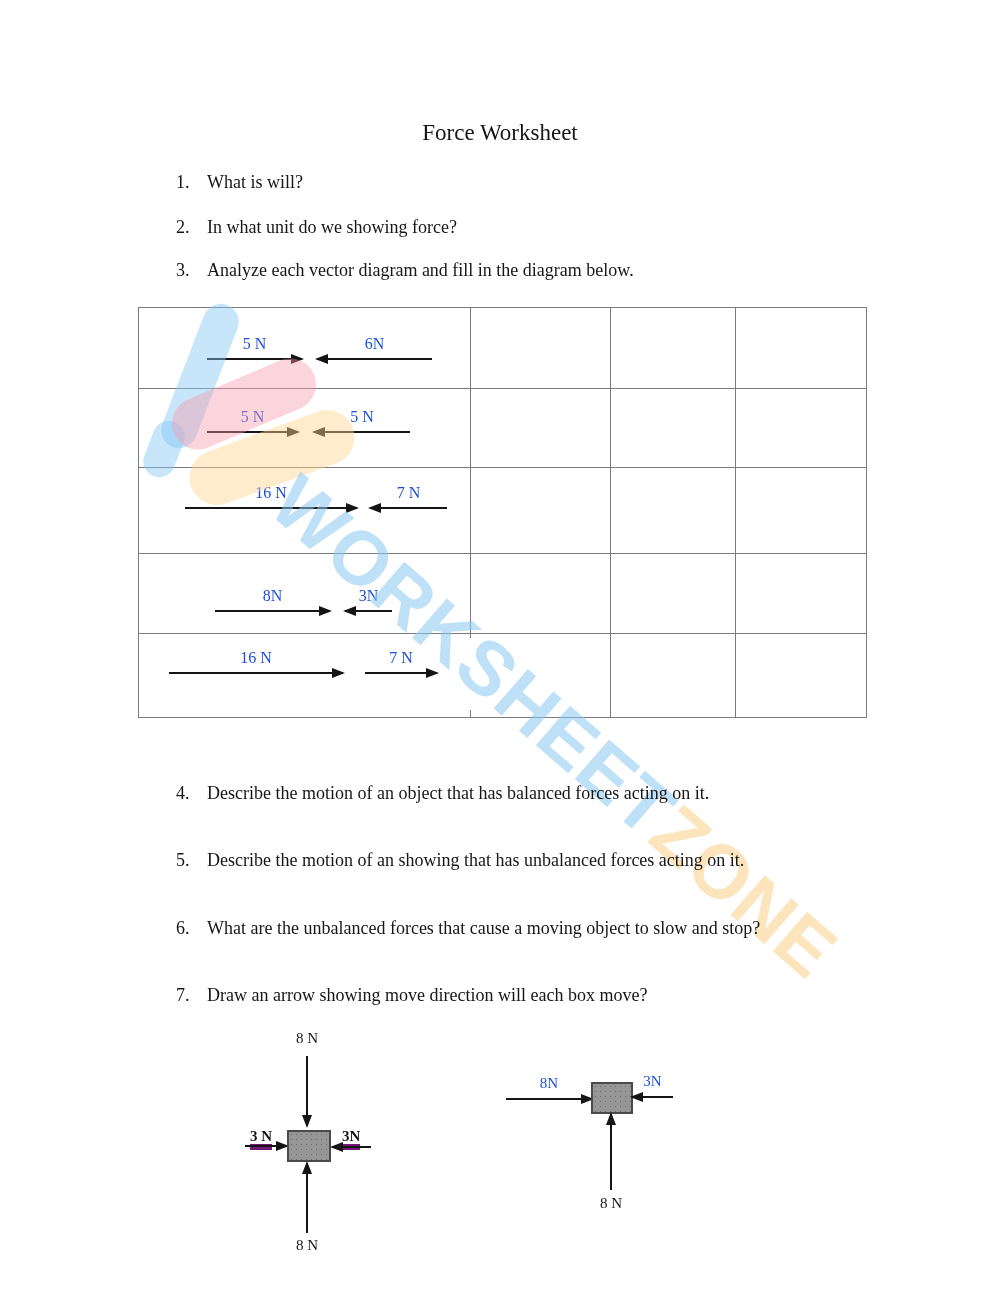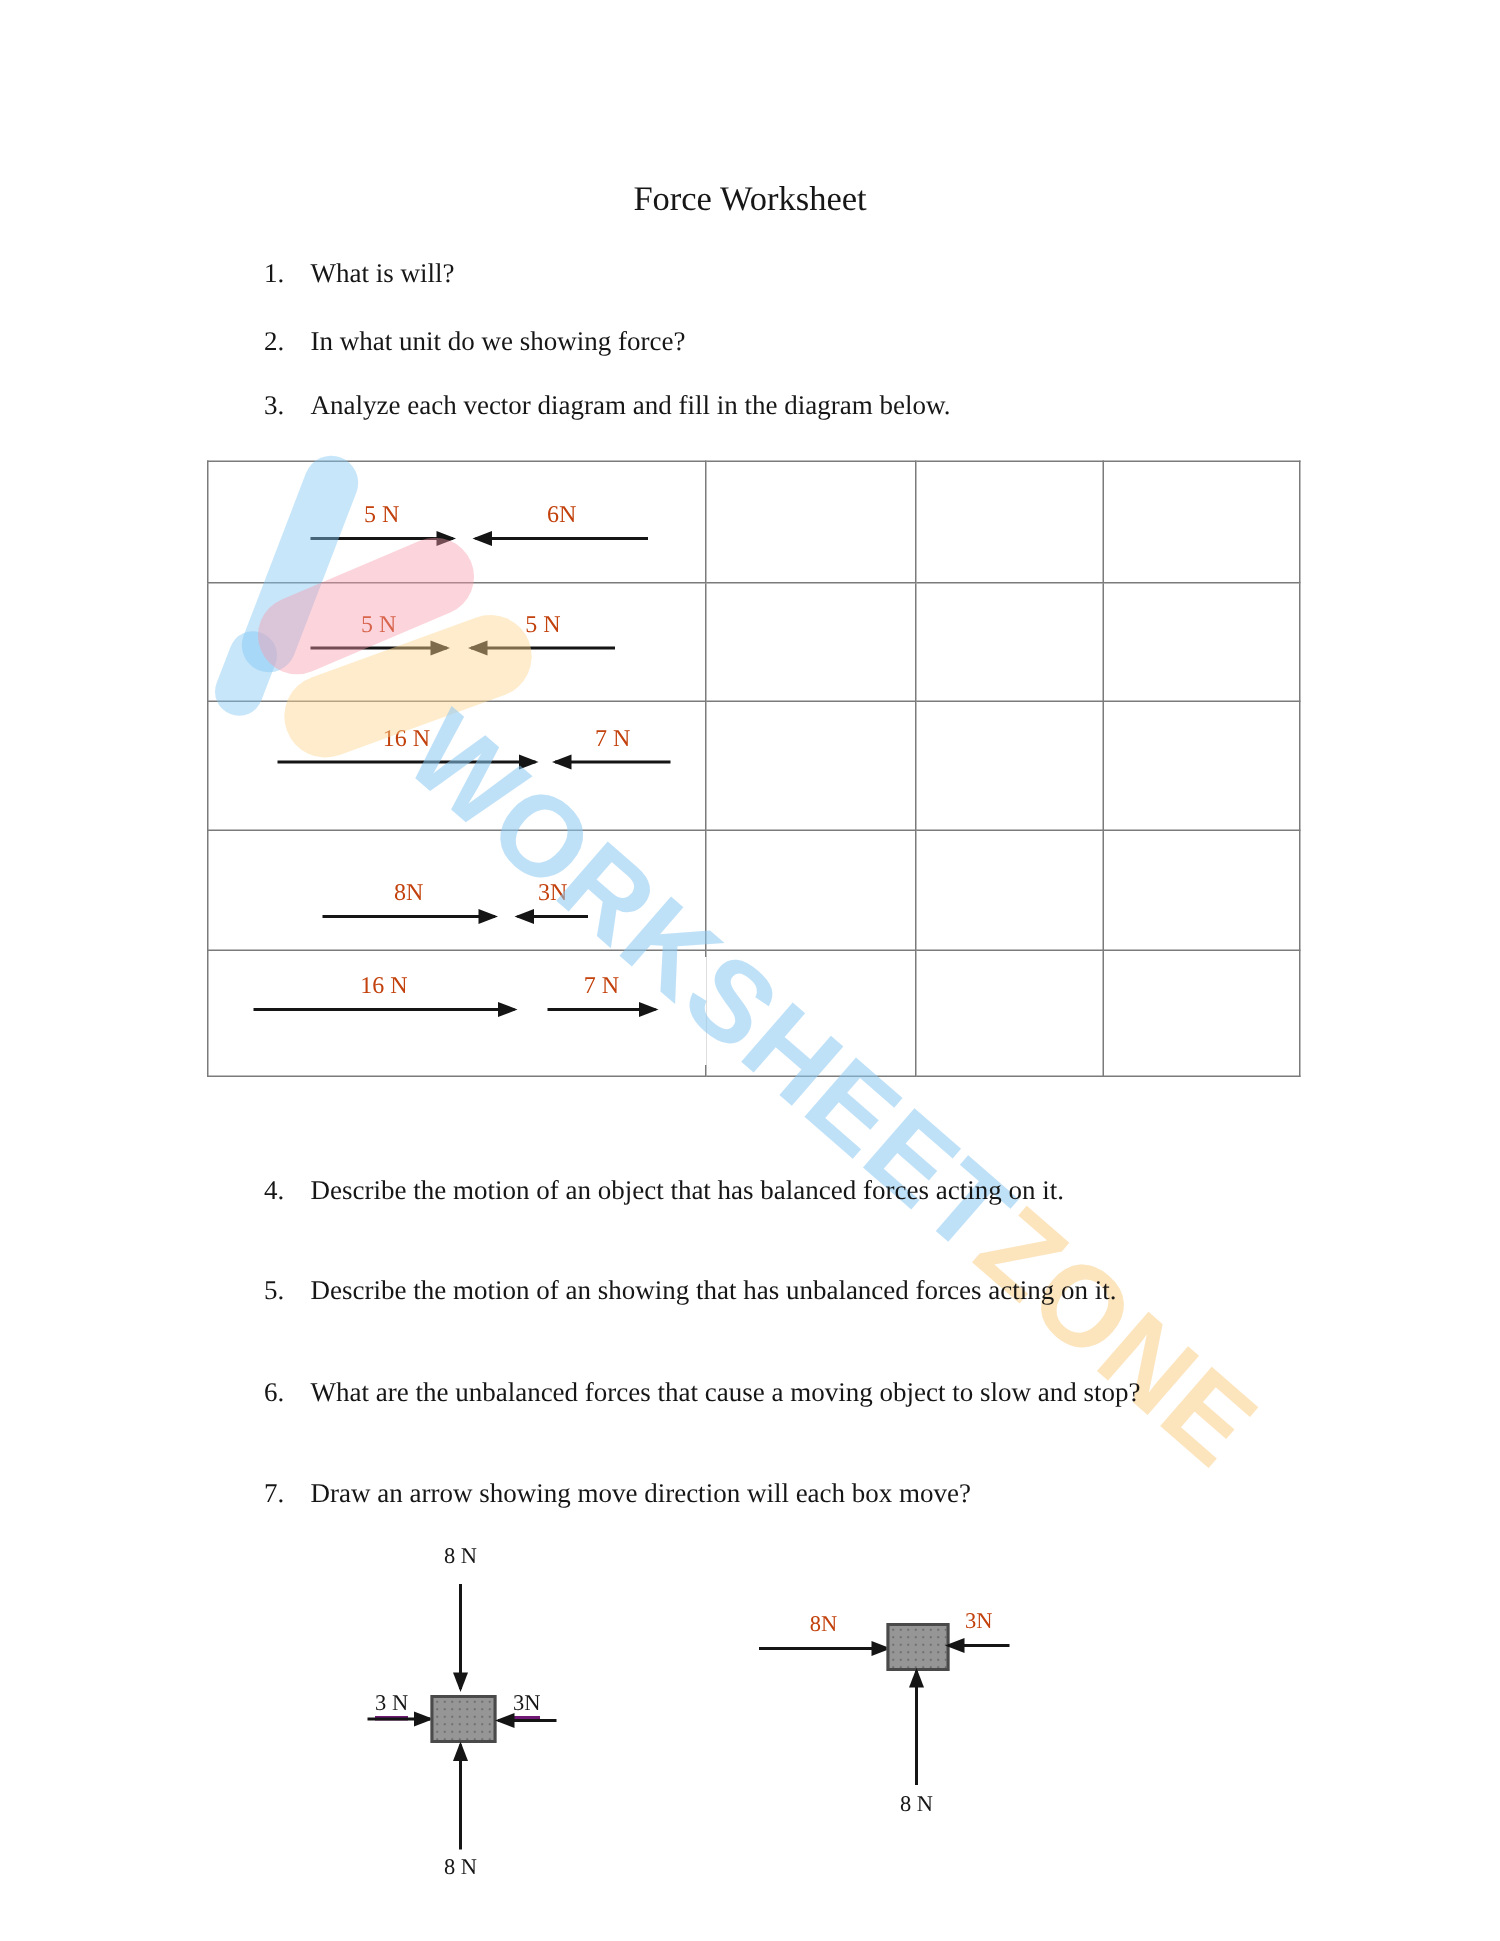--- a/index.html
+++ b/index.html
@@ -30,40 +30,40 @@
   
   table.ftable{position:absolute;left:138px;top:307px;border-collapse:collapse;
     table-layout:fixed;z-index:0;}
   .ftable th,.ftable td{border:1px solid #7b7b7b;padding:0;}
   .ftable th{font-weight:normal;font-size:17px;text-align:center;vertical-align:top;
     padding-top:3px;white-space:pre-line;line-height:20px;}
   .vwrap{position:relative;width:100%;}
   .vbg{position:absolute;background:#ffffff;z-index:2;}
   
   .ar{position:absolute;z-index:3;}
-  .ar-label{font-size:16px;line-height:17px;text-align:center;margin-bottom:2px;color:#c2410c;}
+  .ar-label{font-size:16px;line-height:17px;text-align:center;margin-bottom:2px;color:#1d4ed8;}
   .ar-line{position:relative;height:10px;}
   .sh{position:absolute;left:1px;right:1px;top:4px;height:2px;background:#151515;}
   .hd{position:absolute;width:0;height:0;top:0;border-top:5px solid transparent;border-bottom:5px solid transparent;}
   .hd-r{right:-1px;border-left:13px solid #151515;}
   .hd-l{left:-1px;border-right:13px solid #151515;}
   
   .hline{position:absolute;height:10px;z-index:3;}
   
   .var{position:absolute;width:10px;z-index:3;}
   .vsh{position:absolute;top:1px;bottom:1px;left:4px;width:2px;background:#151515;}
   .hd-d{position:absolute;bottom:-1px;left:0;width:0;height:0;border-left:5px solid transparent;border-right:5px solid transparent;border-top:13px solid #151515;}
   .hd-u{position:absolute;top:-1px;left:0;width:0;height:0;border-left:5px solid transparent;border-right:5px solid transparent;border-bottom:13px solid #151515;}
   
   .boxfig{position:absolute;z-index:2;font-size:15px;}
   .fbox{position:absolute;background:#969696;border:2px solid #4a4a4a;
     background-image:radial-gradient(circle,#6e6e6e 0.8px,transparent 1px);
     background-size:5px 5px;z-index:3;}
   .flabel{position:absolute;text-align:center;line-height:16px;z-index:3;}
-  .flabel.u{border-bottom:3px solid #701a75;text-align:right;}
+  .flabel.u{border-bottom:6px solid #701a75;text-align:right;font-weight:bold;}
 </style>
 </head>
 <body>
 
 <div class="wm-layer">
   <div class="stroke stroke-blue1"></div>
   <div class="stroke stroke-blue2"></div>
   <div class="stroke stroke-pink"></div>
   <div class="stroke stroke-yellow"></div>
   <div class="wm-text"><span class="wm-blue">WORKSHEET</span><span class="wm-orange">ZONE</span></div>

